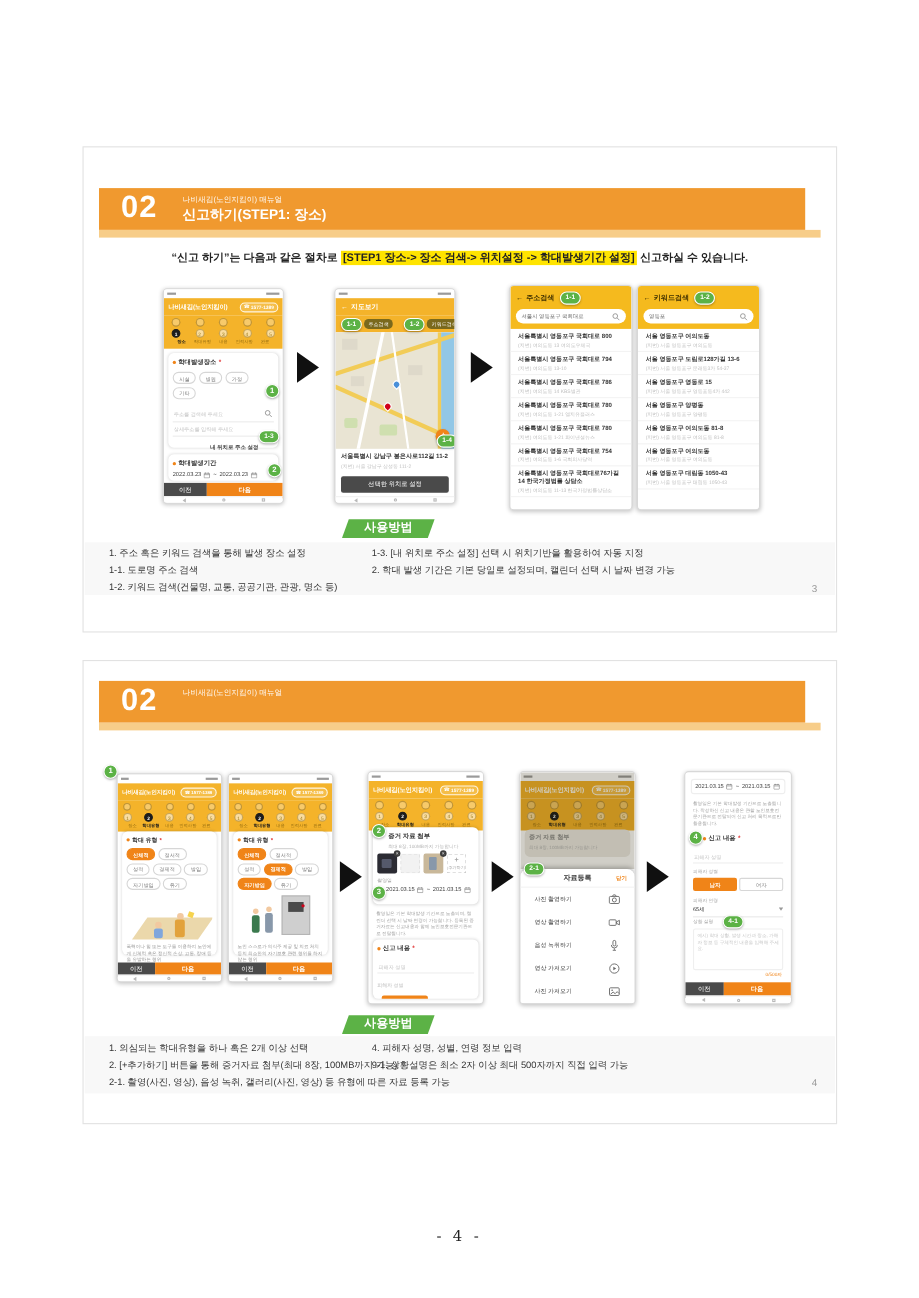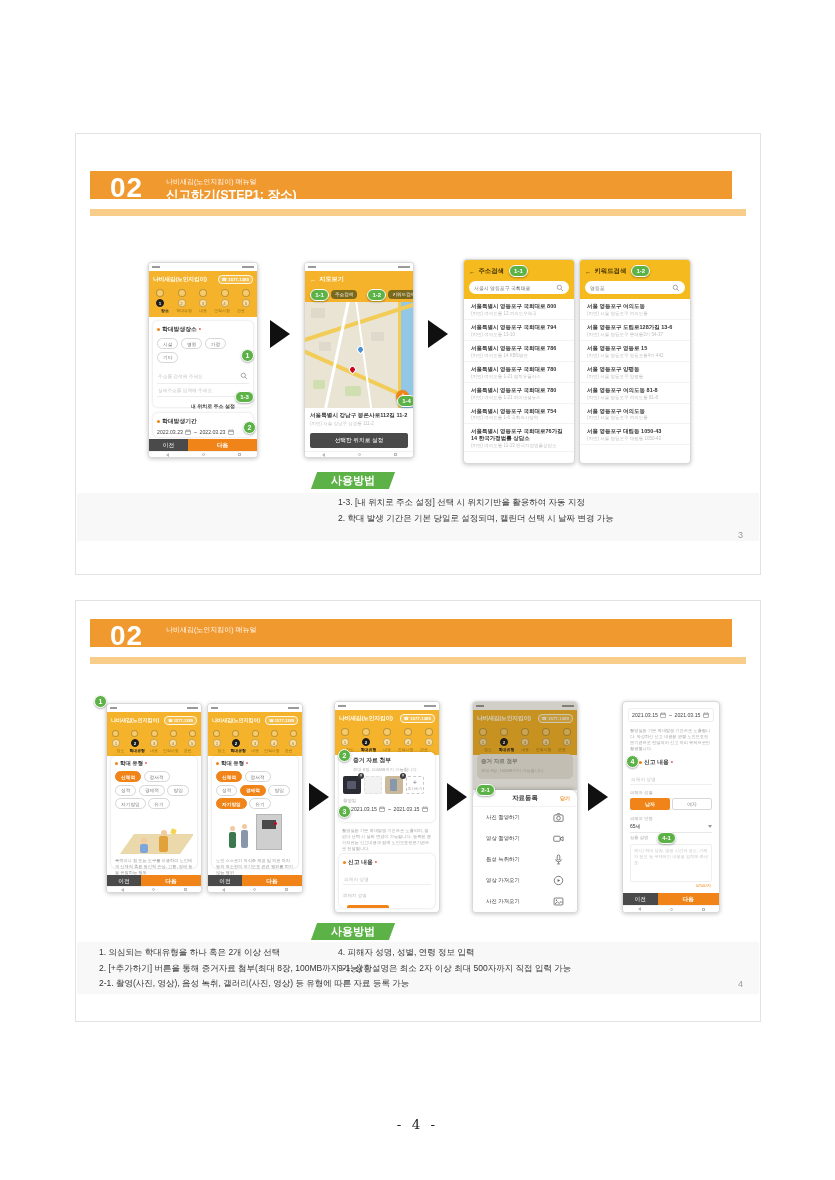--- a/index.html
+++ b/index.html
@@ -1,21 +1,21 @@
 <!DOCTYPE html>
 <html><head>
 <meta charset="utf-8">
 <style>
 *{margin:0;padding:0;box-sizing:border-box}
 html,body{width:835px;height:1180px;background:#fff;position:relative;
  font-family:"Liberation Sans","DejaVu Sans",sans-serif;color:#333;overflow:hidden}
 .panel{position:absolute;left:75px;width:686px;background:#fff;border:1px solid #e2e2e2}
 #panel1{top:133px;height:442px}
 #panel2{top:600px;height:422px}
-.band{position:absolute;left:14px;right:28px;height:28px;background:#F0992F;color:#fff;overflow:hidden}
+.band{position:absolute;left:14px;right:28px;height:38px;background:#F0992F;color:#fff;overflow:hidden}
 .band .num{position:absolute;left:20px;top:1px;font-size:28px;font-weight:bold;letter-spacing:1px}
 .band .kicker{position:absolute;left:76px;top:6px;font-size:7px;opacity:.95}
 .band .btitle{position:absolute;left:76px;top:16px;font-size:12.5px;font-weight:bold}
 .bandsub{position:absolute;left:14px;right:14px;height:7px;background:#F7CD89}
 .intro{position:absolute;left:0;right:0;text-align:center;font-size:10px;font-weight:bold;color:#222}
 .intro .hl{background:#FFE400;padding:1px 2px}
 
 .phone{position:absolute;background:#fff;border:1px solid #d8d8d8;border-radius:4px;
  box-shadow:0 1px 4px rgba(0,0,0,.22);overflow:hidden}
 .sbar{height:8px;background:#fff;position:relative}
@@ -119,20 +119,21 @@
 </head>
 <body>
 
 <div class="panel" id="panel1">
   <div class="band" style="top:37px">
     <div class="num">02</div>
     <div class="kicker">나비새김(노인지킴이) 매뉴얼</div>
     <div class="btitle">신고하기(STEP1: 장소)</div>
   </div>
   <div class="bandsub" style="top:75px"></div>
+  <div class="intro" style="top:93px"><span>“신고 하기”는 다음과 같은 절차로 </span><span class="hl">[STEP1 장소-&gt; 장소 검색-&gt; 위치설정 -&gt; 학대발생기간 설정]</span><span> 신고하실 수 있습니다.</span></div>
 
   <div class="phone" style="left:72px;top:128px;width:110px;height:196px">
     <div class="sbar">
         <i style="left:3px;width:8px"></i>
         <i style="right:3px;width:12px"></i>
       </div>
     <div class="ahead">
       <span class="atitle">나비새김(노인지킴이)</span>
       <span class="apill">
           <span>☎</span>
@@ -361,20 +362,25 @@
         </div>
       <div class="litem">
           <div class="lm">서울 영등포구 대림동 1050-43</div>
           <div class="ls">(지번) 서울 영등포구 대림동 1050-43</div>
         </div>
     </div>
   </div>
 
   <div class="ustrip" style="top:359px;height:48px"></div>
   <div class="utit" style="left:238px;top:338px"><span>사용방법</span></div>
+  <div class="ucol" style="left:23px;top:361px">
+    <p>1. 주소 혹은 키워드 검색을 통해 발생 장소 설정</p>
+    <p>1-1. 도로명 주소 검색</p>
+    <p>1-2. 키워드 검색(건물명, 교통, 공공기관, 관광, 명소 등)</p>
+  </div>
   <div class="ucol" style="left:262px;top:361px">
     <p>1-3. [내 위치로 주소 설정] 선택 시 위치기반을 활용하여 자동 지정</p>
     <p>2. 학대 발생 기간은 기본 당일로 설정되며, 캘린더 선택 시 날짜 변경 가능</p>
   </div>
   <div class="pnum" style="left:662px;top:396px">3</div>
 </div>
 
 <div class="panel" id="panel2">
   <div class="band" style="top:18px">
     <div class="num">02</div>

